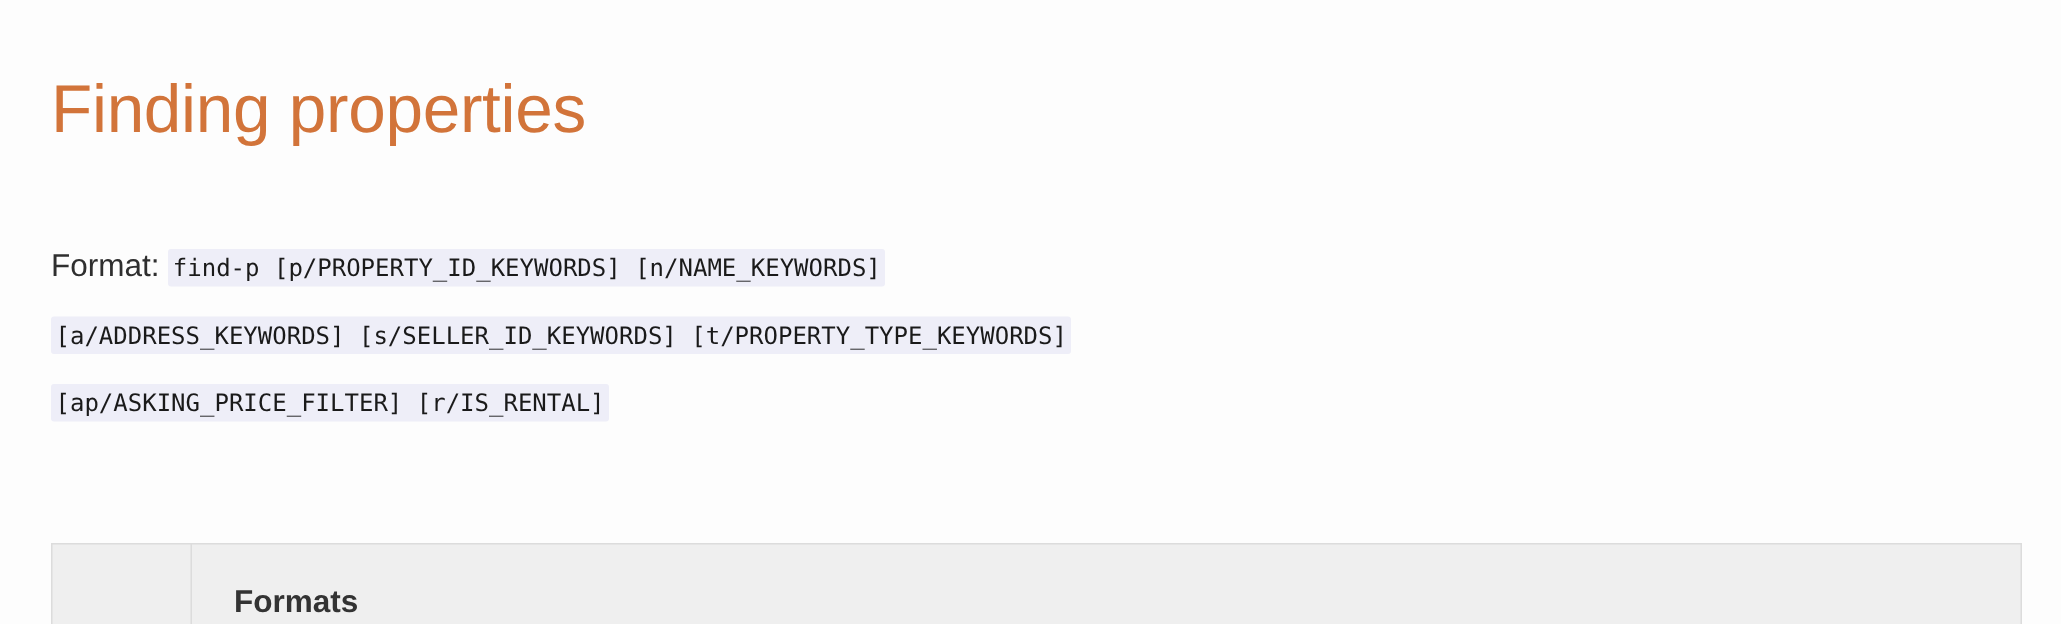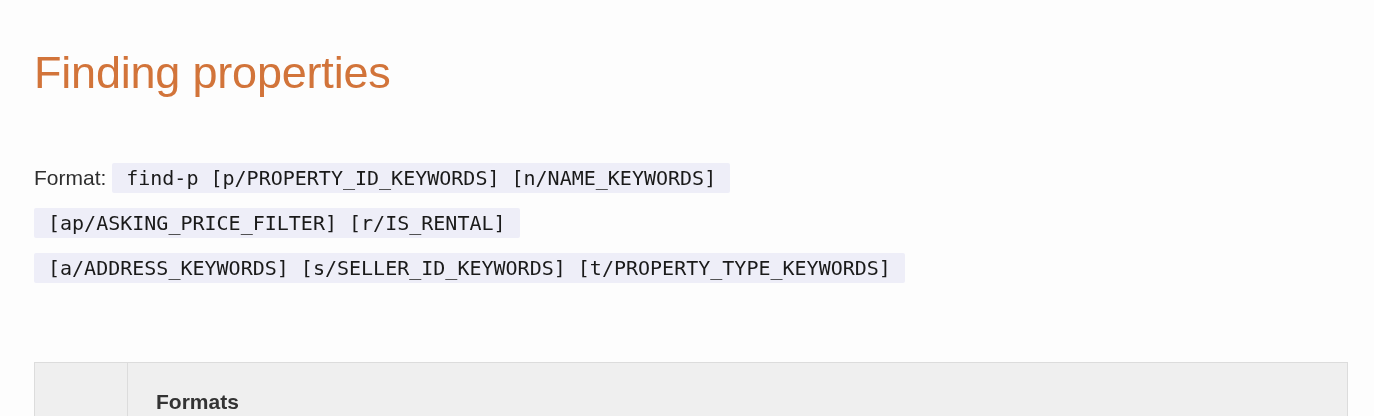--- a/index.html
+++ b/index.html
@@ -63,24 +63,24 @@
   }
 
   .format-label {
     font-size: 21px;
     text-align: center;
   }
 
   code.inline-code,
   .code-span {
     font-family: "DejaVu Sans Mono", "Liberation Mono", monospace;
-    font-size: 20px;
+    font-size: 16px;
     background: #eeeef8;
     color: #1a1a1a;
-    padding: 3px 14px;
+    padding: 3px 3px;
     border-radius: 2px;
     line-height: 45px;
     white-space: pre;
     box-decoration-break: clone;
     -webkit-box-decoration-break: clone;
   }
 
   .code-row {
     margin: 0;
     line-height: 45px;
@@ -128,25 +128,25 @@
 
   <div class="body-block">
 
 
     <p class="format-line">
       <span class="format-label">Format:</span>
       <code class="inline-code">find-p [p/PROPERTY_ID_KEYWORDS] [n/NAME_KEYWORDS]</code>
     </p>
 
     <p class="code-row">
-      <code class="inline-code">[ap/ASKING_PRICE_FILTER] [r/IS_RENTAL]</code>
+      <code class="inline-code">[a/ADDRESS_KEYWORDS] [s/SELLER_ID_KEYWORDS] [t/PROPERTY_TYPE_KEYWORDS]</code>
     </p>
 
     <p class="code-row">
-      <code class="inline-code">[a/ADDRESS_KEYWORDS] [s/SELLER_ID_KEYWORDS] [t/PROPERTY_TYPE_KEYWORDS]</code>
+      <code class="inline-code">[ap/ASKING_PRICE_FILTER] [r/IS_RENTAL]</code>
     </p>
 
   </div>
 
   <table class="formats-table">
     <thead>
       <tr>
         <th class="col-blank"></th>
         <th class="col-formats">Formats</th>
       </tr>

